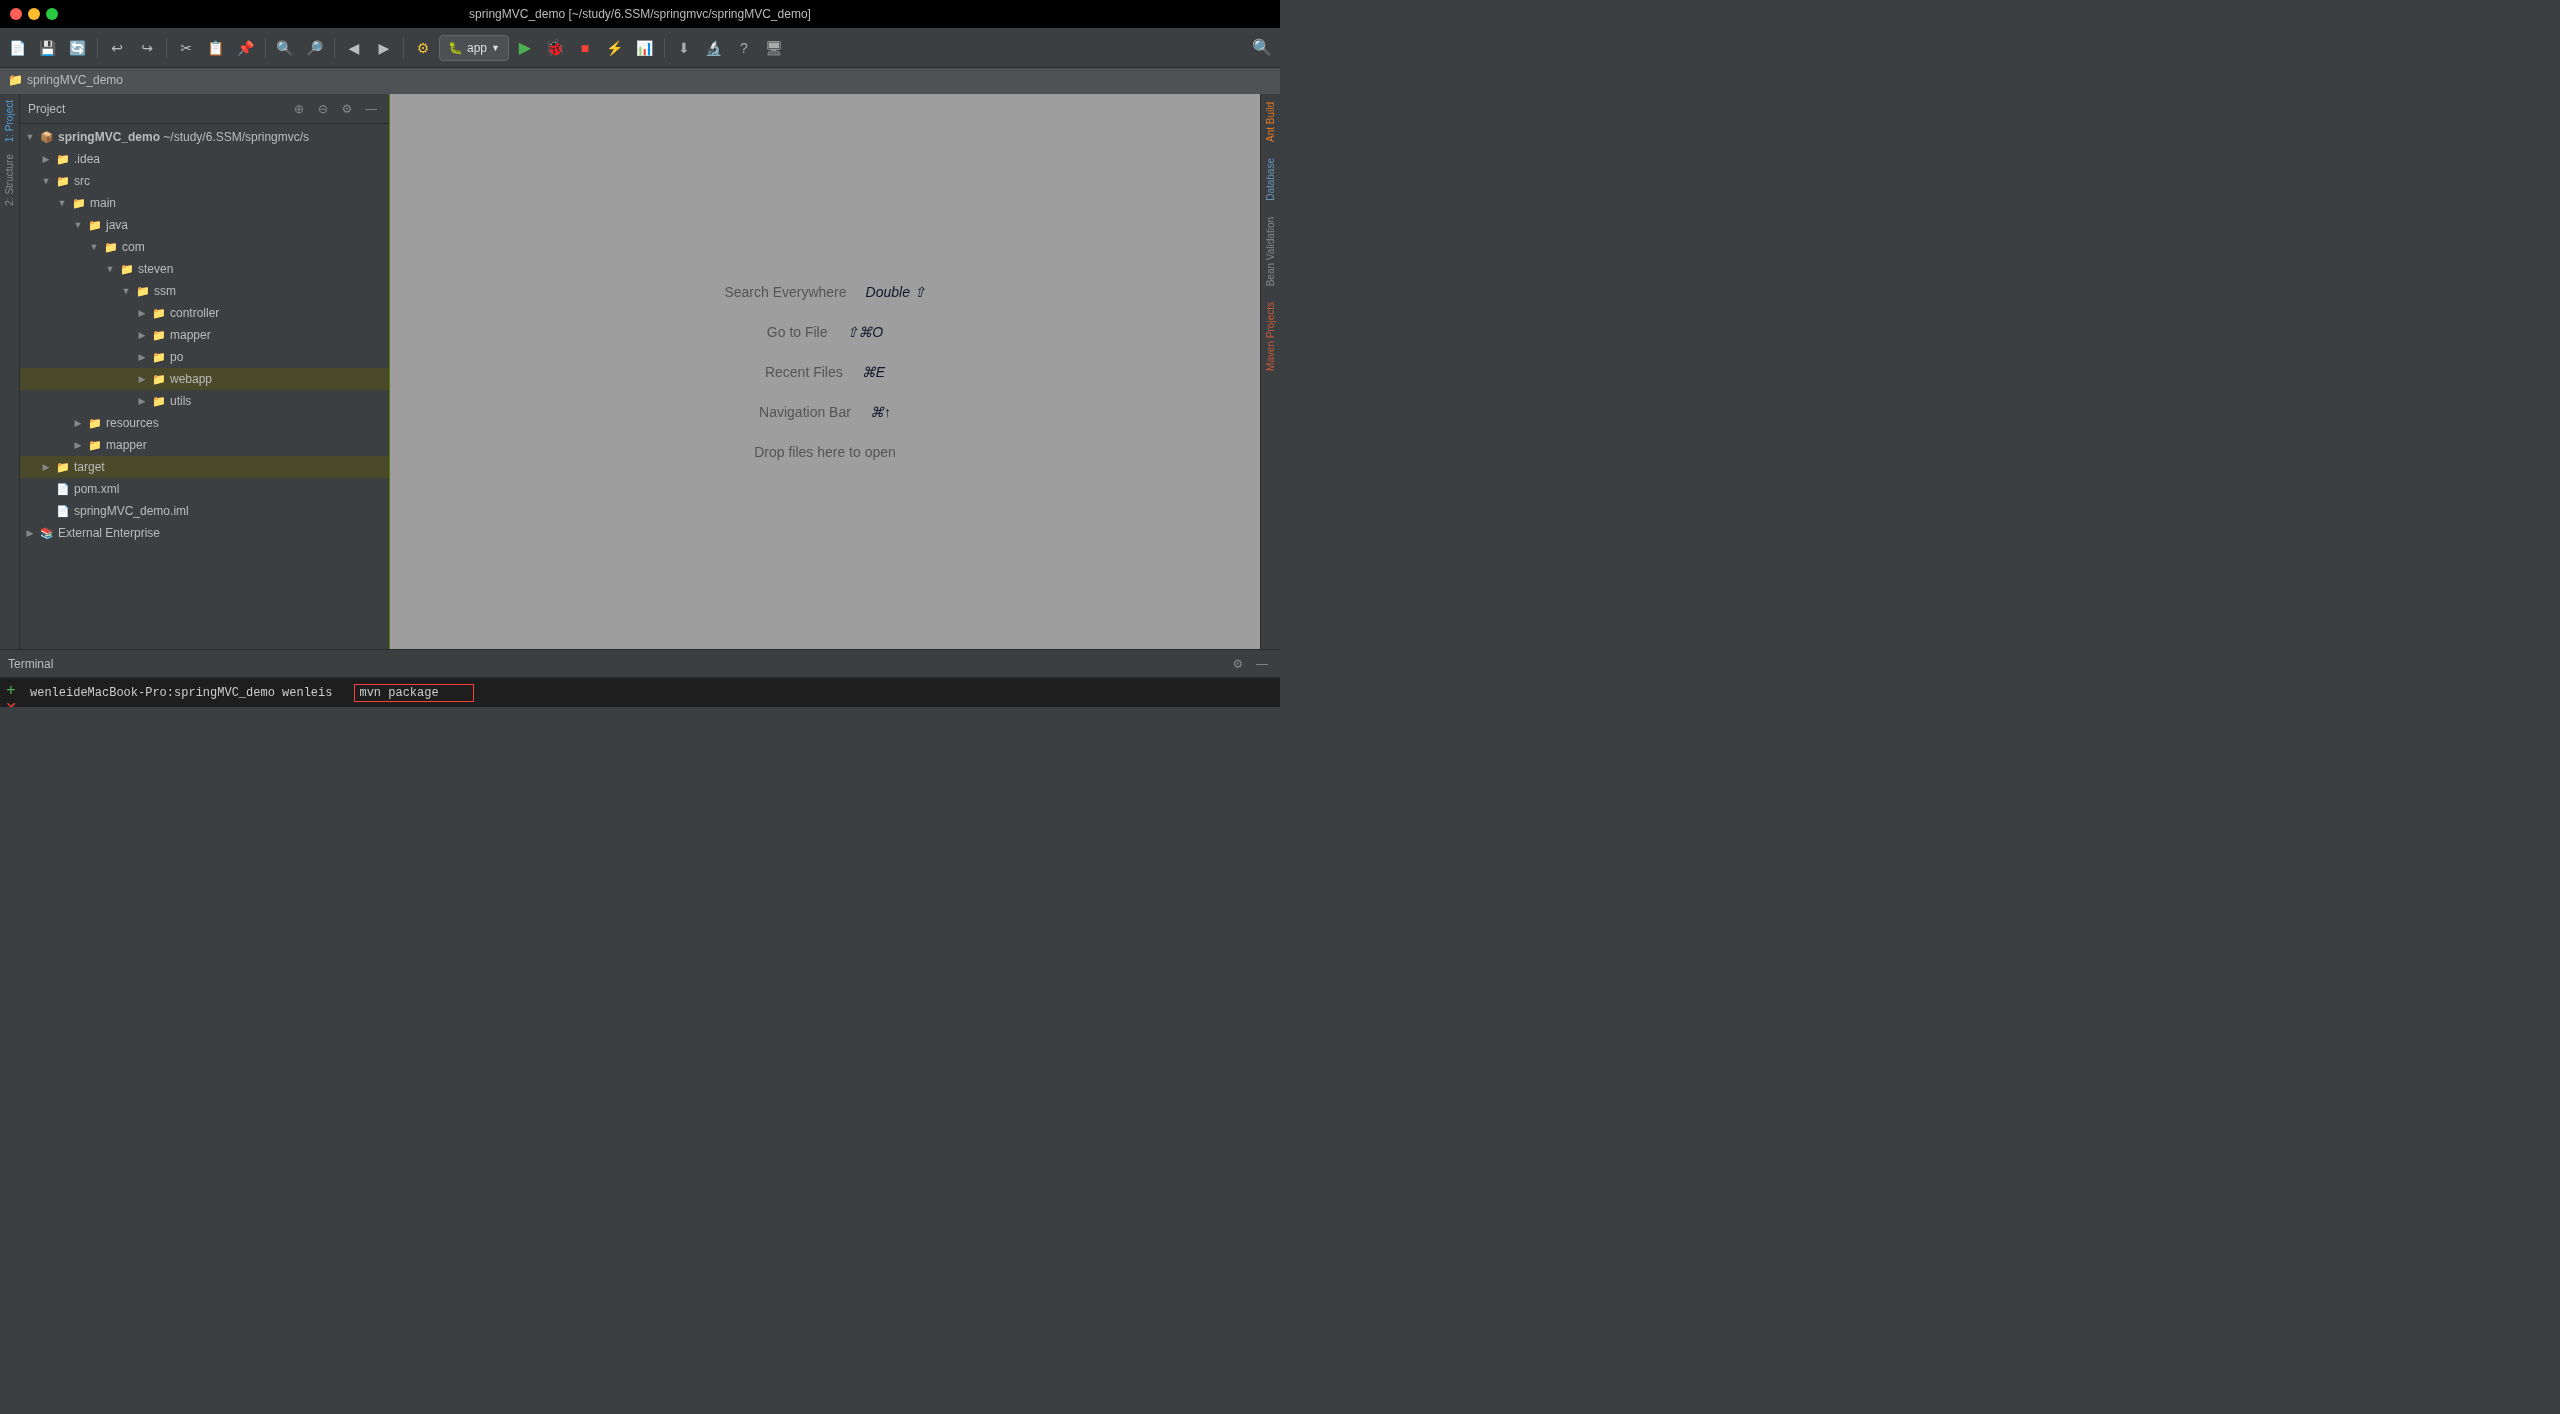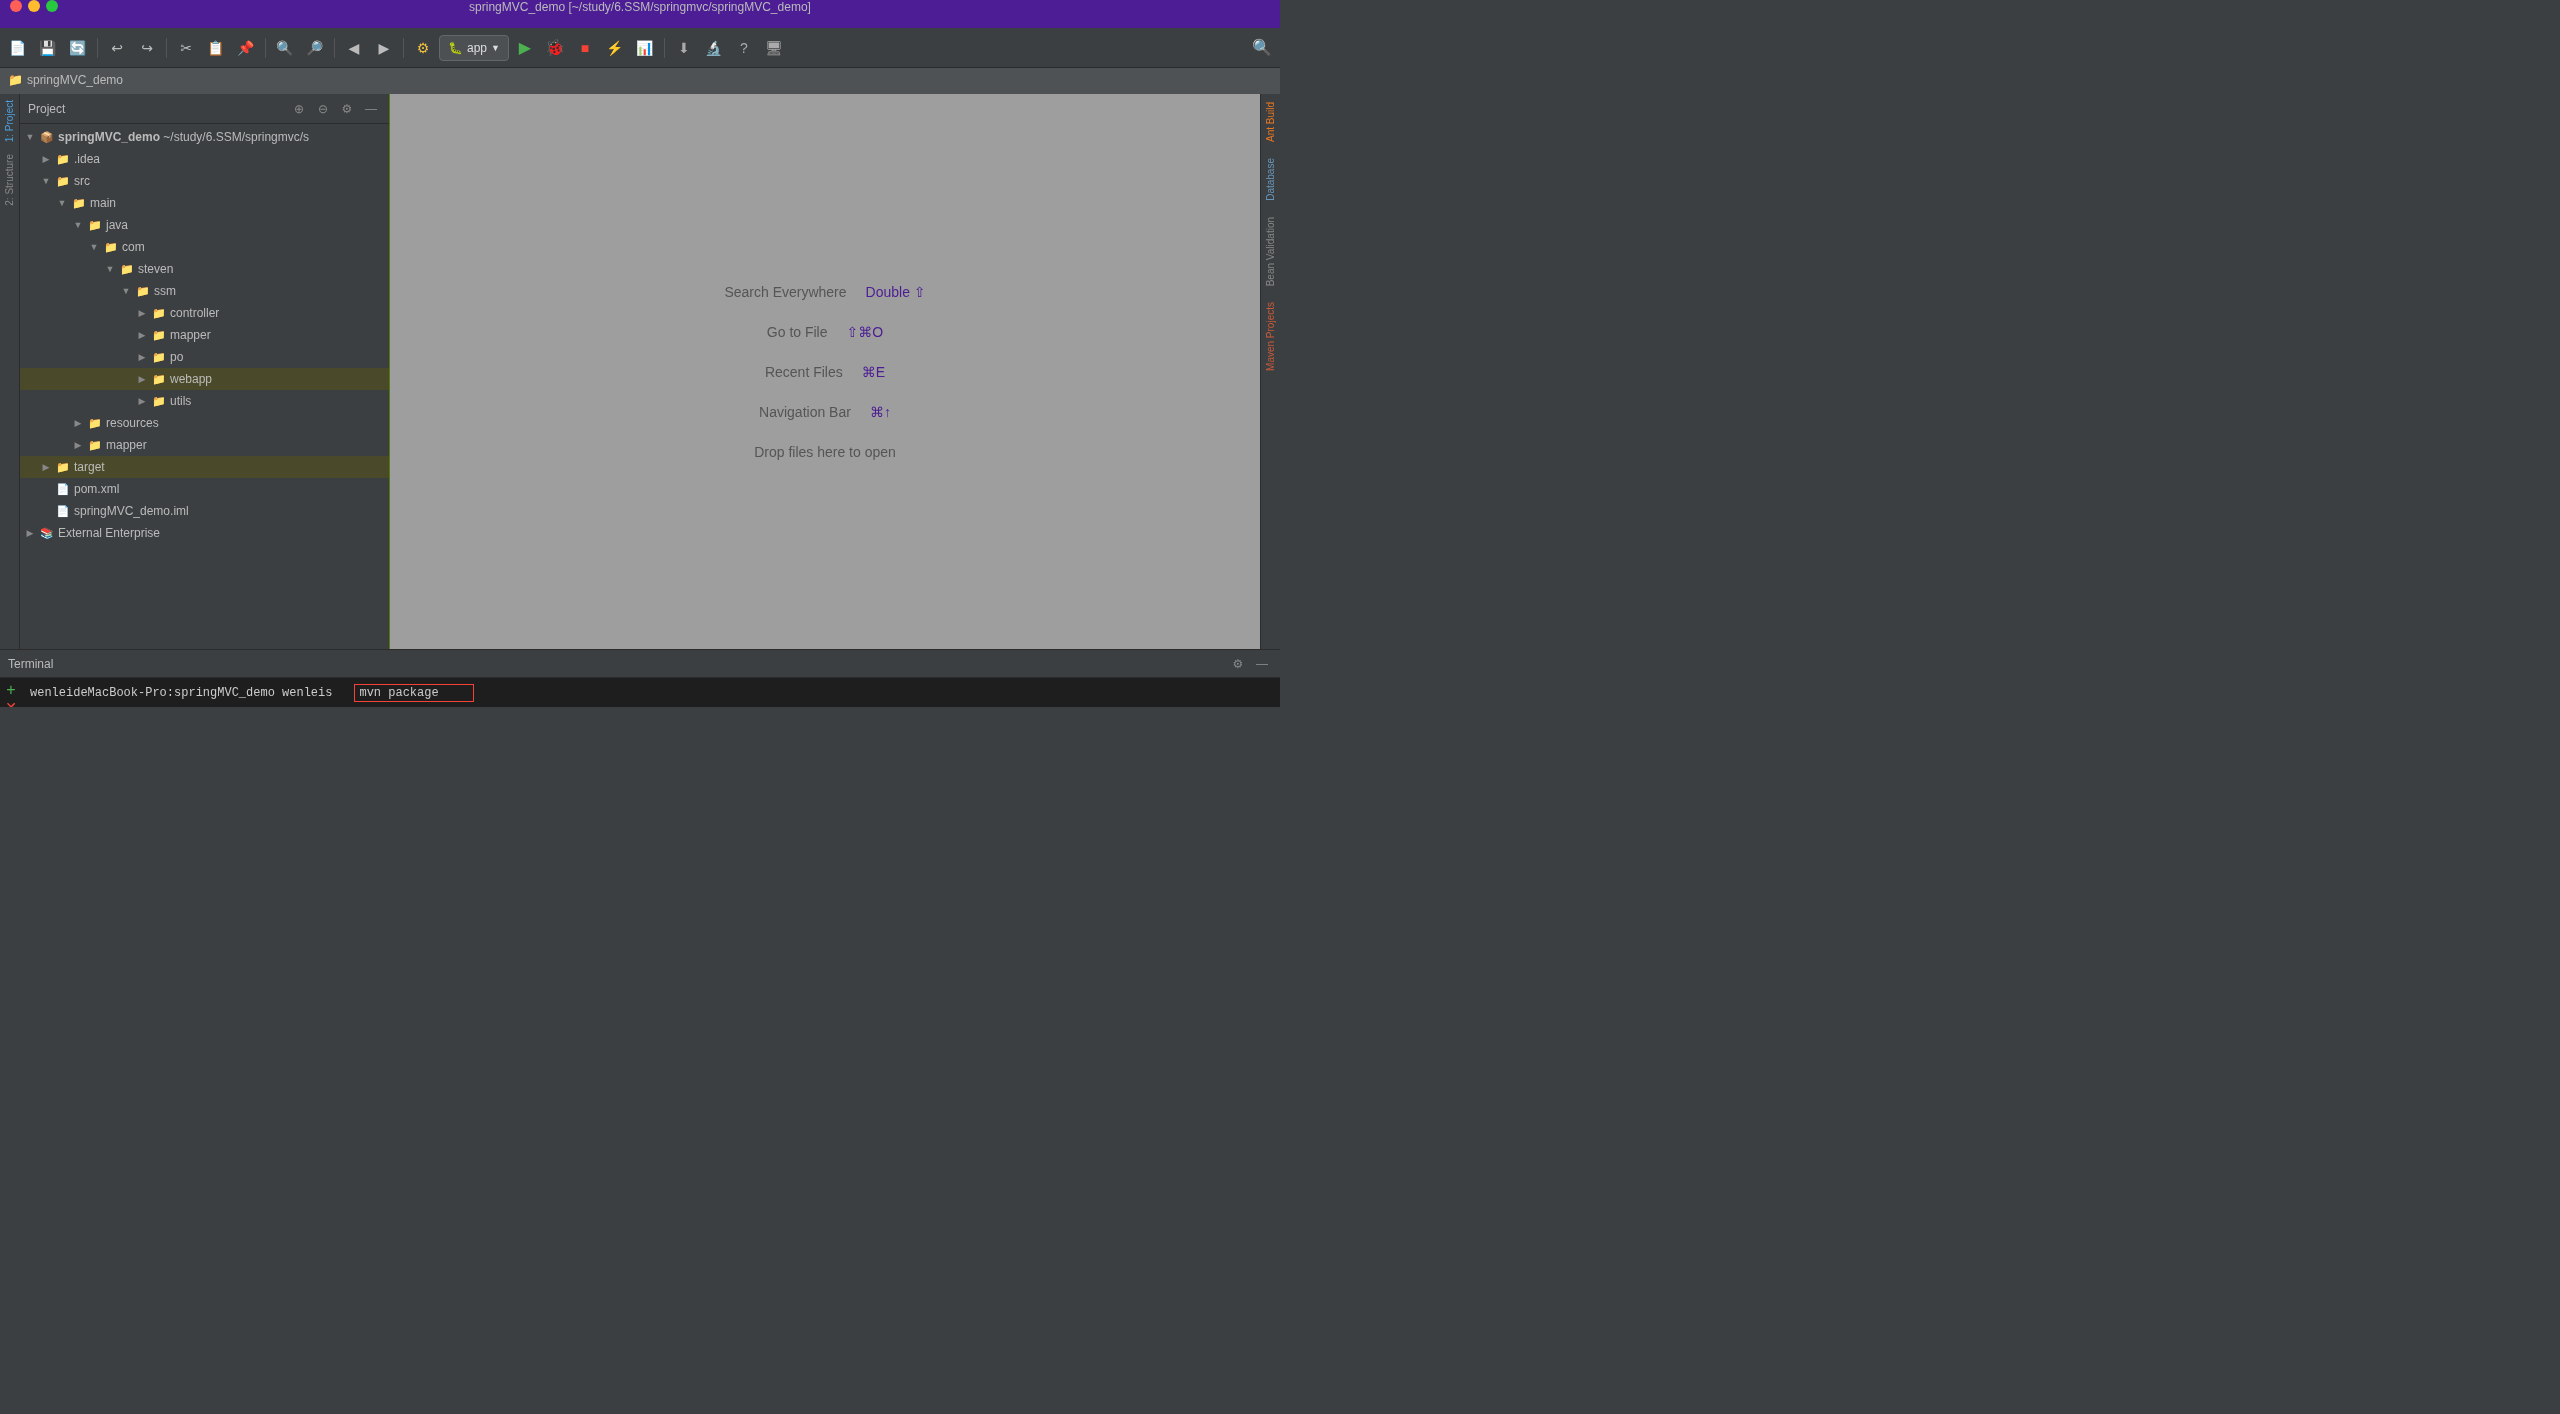--- a/index.html
+++ b/index.html
@@ -9,23 +9,23 @@
       background: #3c3f41;
       width: 1280px;
       height: 707px;
       overflow: hidden;
       position: relative;
     }
 
     
     .title-bar {
       height: 28px;
-      background: #4c1d95;
-      display: flex;
-      align-items: flex-start;
+      background: #000000;
+      display: flex;
+      align-items: center;
       justify-content: center;
       position: relative;
     }
     .traffic-lights {
       position: absolute;
       left: 10px;
       display: flex;
       gap: 6px;
       align-items: center;
     }
@@ -204,21 +204,22 @@
       gap: 24px;
     }
     .editor-hint {
       color: #555;
       font-size: 14px;
       display: flex;
       align-items: center;
       gap: 19px;
     }
     .shortcut {
-      color: #4c1d95;
+      color: #0f172a;
+      font-style: italic;
     }
 
     
     .terminal-section {
       height: 230px;
       background: #1e1e1e;
       display: flex;
       flex-direction: column;
       border-top: 1px solid #2b2b2b;
     }

